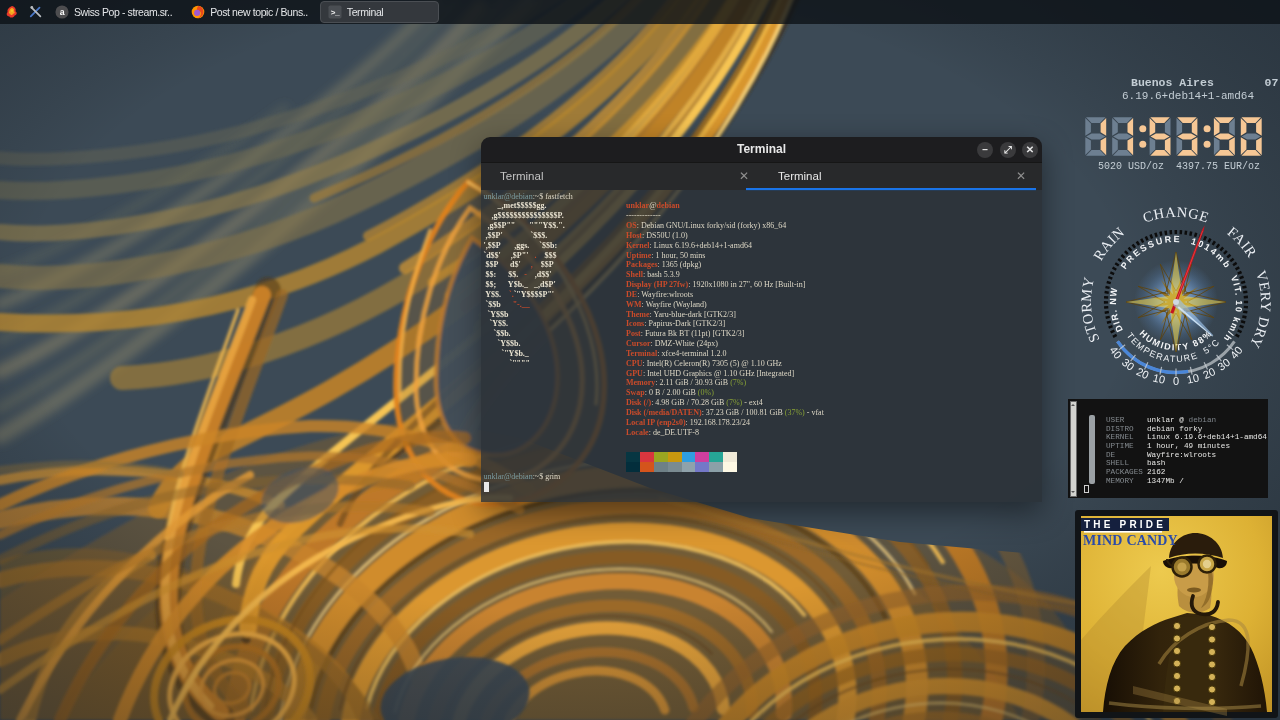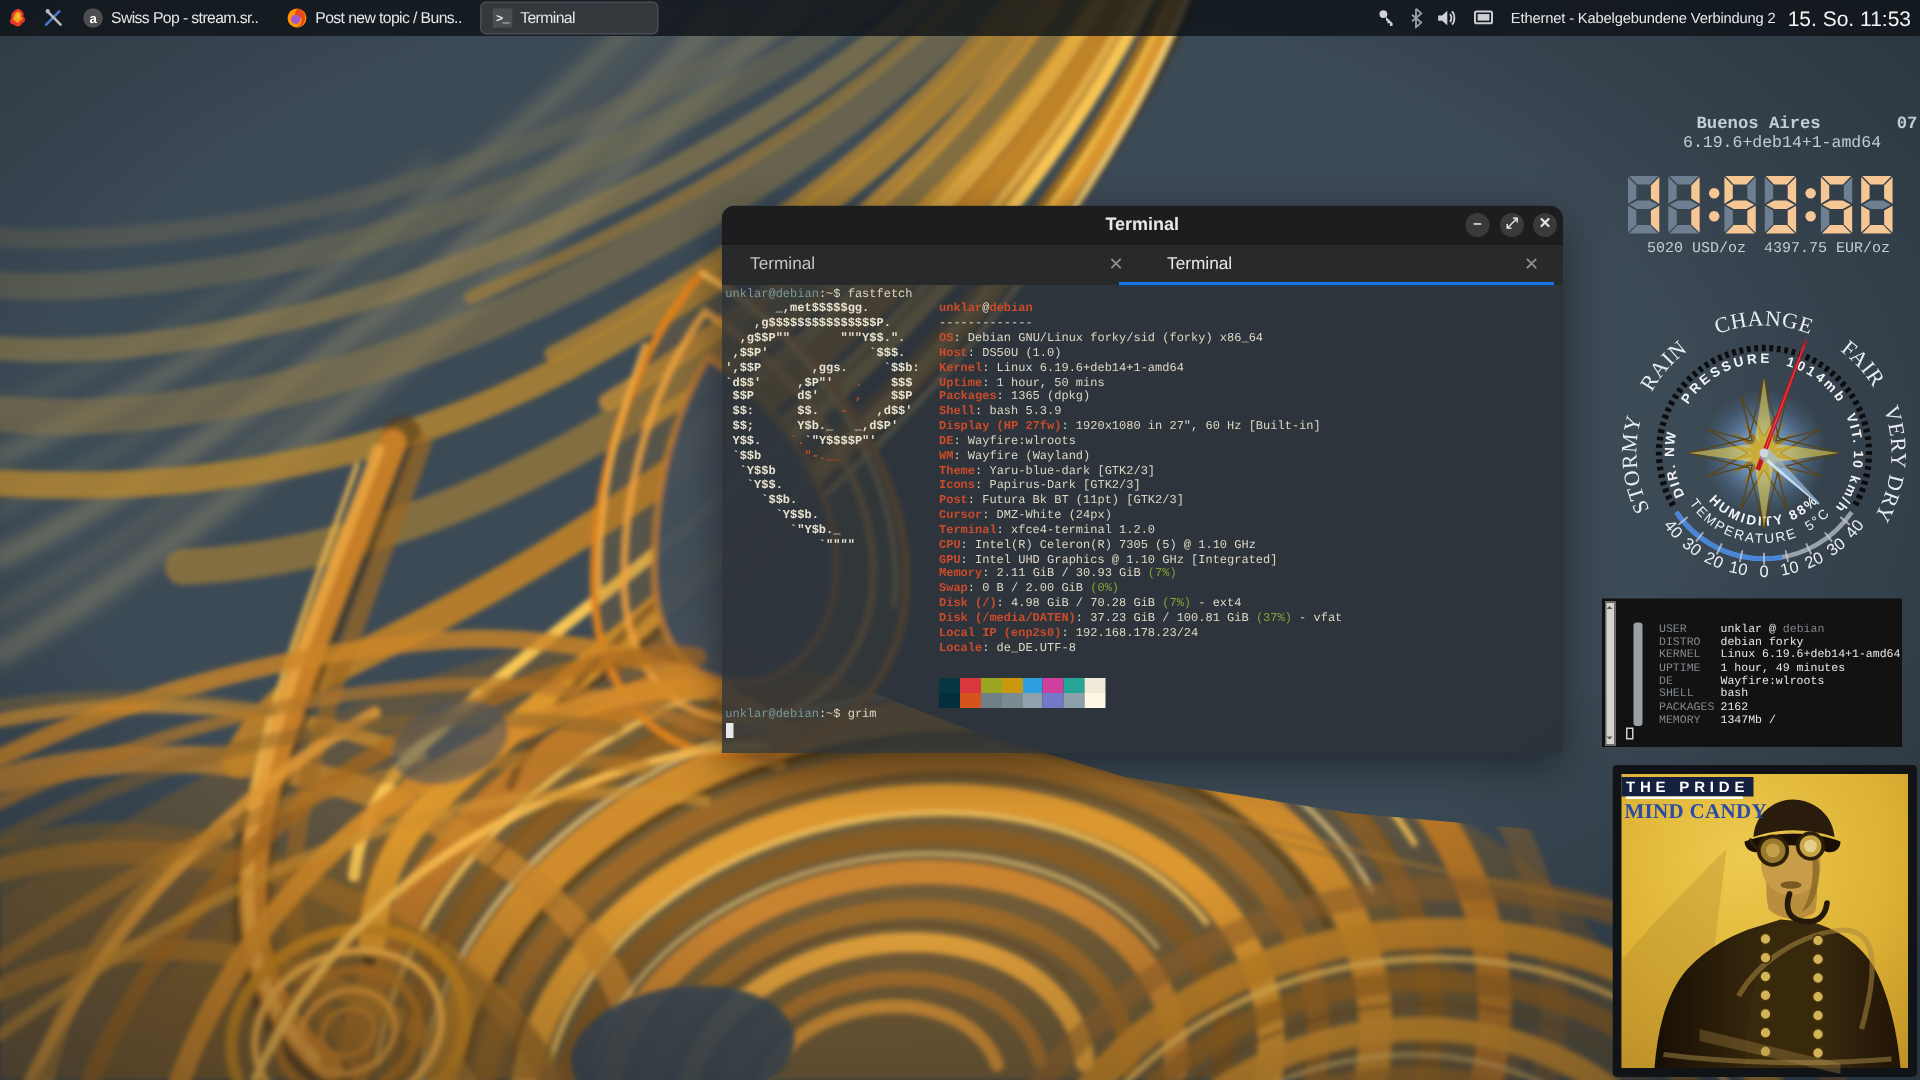--- a/index.html
+++ b/index.html
@@ -13,21 +13,21 @@
 #ptray .net { font-size:9.8px; color:#e6e8ea; margin:0 8px; letter-spacing:-0.1px; }
 #ptray .clock { font-size:14px; color:#f2f3f4; margin-right:6px; }
 
 #term { position:absolute; left:481px; top:137px; width:561px; height:365px; border-radius:9px 9px 0 0; box-shadow:0 10px 30px rgba(0,0,0,0.45); z-index:20; overflow:hidden; }
 #ttitle { height:25px; background:#1d1d1f; color:#e8e8e8; font-size:12px; font-weight:600; text-align:center; line-height:25px; position:relative; }
 .wbtn { position:absolute; top:4.5px; width:16px; height:16px; border-radius:50%; background:#3a3a3c; color:#e8e8e8; font-size:10px; line-height:16px; text-align:center; }
 #ttabs { height:28px; background:#28292b; position:relative; border-top:1px solid #161616; }
 .tab { position:absolute; top:0; height:28px; font-size:11.5px; color:#c4c4c4; }
 #tuline { position:absolute; left:265px; top:25px; width:290px; height:3px; background:#1a74e8; }
 #tbody { position:absolute; left:0; top:53px; width:561px; height:312px; background:rgba(41,47,54,0.82); }
-#tbody pre { position:absolute; font-family:Liberation Mono, monospace; font-size:8px; line-height:9.85px; color:#ded8c6; }
+#tbody pre { position:absolute; font-family:Liberation Serif, serif; font-size:8px; line-height:9.85px; color:#ded8c6; }
 #tbody .r { color:#cb4b2a; font-weight:bold; }
 #tbody .g { color:#87a035; }
 #tbody .w { color:#ded8c6; }
 #tbody .prompt { color:#7a9a9e; }
 .pal { position:absolute; height:10.2px; white-space:nowrap; font-size:0; }
 .pal i { display:inline-block; width:13.9px; height:10.2px; }
 #cursor { position:absolute; left:2.5px; top:292px; width:5px; height:9.5px; background:#e8e8e8; }
 
 .conky { position:absolute; font-family:"Liberation Mono", monospace; color:#c3cdd4; z-index:5; }
 #ba { left:1087px; top:76px; width:168px; font-size:11.5px; font-weight:bold;margin-left:44px; }
@@ -189,40 +189,20 @@
         </svg>Swiss Pop - stream.sr..</div>
   <div class="tbtn"><svg class="ticon" viewBox="0 0 16 16">
           <circle cx="8" cy="8" r="7.2" fill="#ff9500"></circle>
           <path d="M8 1 C13 1 15 6 14 10 C13 13 10 15 8 15 C12 12 12 10 11 7 C10 9 8 9 7 8 C6 6 7 3 8 1 Z" fill="#e8481e"></path>
           <circle cx="7" cy="9" r="3.5" fill="#a059d0"></circle>
         </svg>Post new topic / Buns..</div>
   <div class="tbtn active"><svg class="ticon" viewBox="0 0 16 16">
           <rect x="0.5" y="0.5" width="15" height="15" rx="2" fill="#4a4e53"></rect>
           <text x="3" y="11" font-size="9" font-weight="bold" fill="#f0f0f0" font-family="Liberation Mono">&gt;_</text>
         </svg>Terminal</div>
-  <div id="ptray">
-    <svg class="ticon" viewBox="0 0 16 16">
-          <circle cx="6" cy="5" r="3" fill="#cdd1d5"></circle>
-          <path d="M8 7 L13 12 L13 14 L11 14 L11 12 L9 12 L9 10 L8 10 Z" fill="#cdd1d5"></path>
-        </svg>
-    <svg class="ticon" viewBox="0 0 16 16">
-          <path d="M8 1 L8 15 L12 11.5 L5 5.5 M8 1 L12 4.5 L5 10.5" stroke="#9aa0a6" stroke-width="1.4" fill="none"></path>
-        </svg>
-    <svg class="ticon" viewBox="0 0 16 16">
-          <path d="M2 6 L5 6 L9 2.5 L9 13.5 L5 10 L2 10 Z" fill="#cdd1d5"></path>
-          <path d="M11 5 C12.5 6.5 12.5 9.5 11 11" stroke="#cdd1d5" stroke-width="1.4" fill="none"></path>
-          <path d="M12.5 3 C15 5 15 11 12.5 13" stroke="#cdd1d5" stroke-width="1.4" fill="none"></path>
-        </svg>
-    <svg class="ticon" viewBox="0 0 16 16" style="margin-left:8px">
-          <rect x="1.5" y="3" width="13" height="9" rx="1.2" fill="none" stroke="#cdd1d5" stroke-width="1.5"></rect>
-          <rect x="3.5" y="5" width="9" height="5" fill="#cdd1d5"></rect>
-        </svg>
-    <span class="net">Ethernet - Kabelgebundene Verbindung 2</span>
-    <span class="clock">15. So. 11:53</span>
-  </div>
 </div>
 
 <div id="term">
   <div id="ttitle">Terminal
     <div class="wbtn" style="left:496px">–</div>
     <div class="wbtn" style="left:519px">⤢</div>
     <div class="wbtn" style="left:541px">✕</div>
   </div>
   <div id="ttabs">
     <div class="tab" style="left:19px;top:7px">Terminal</div>

